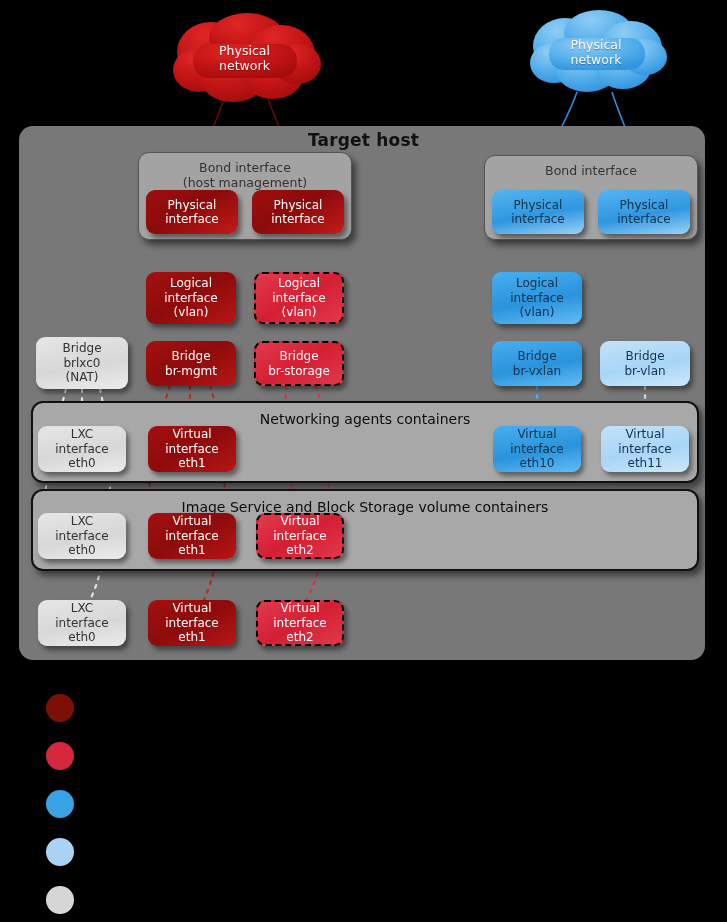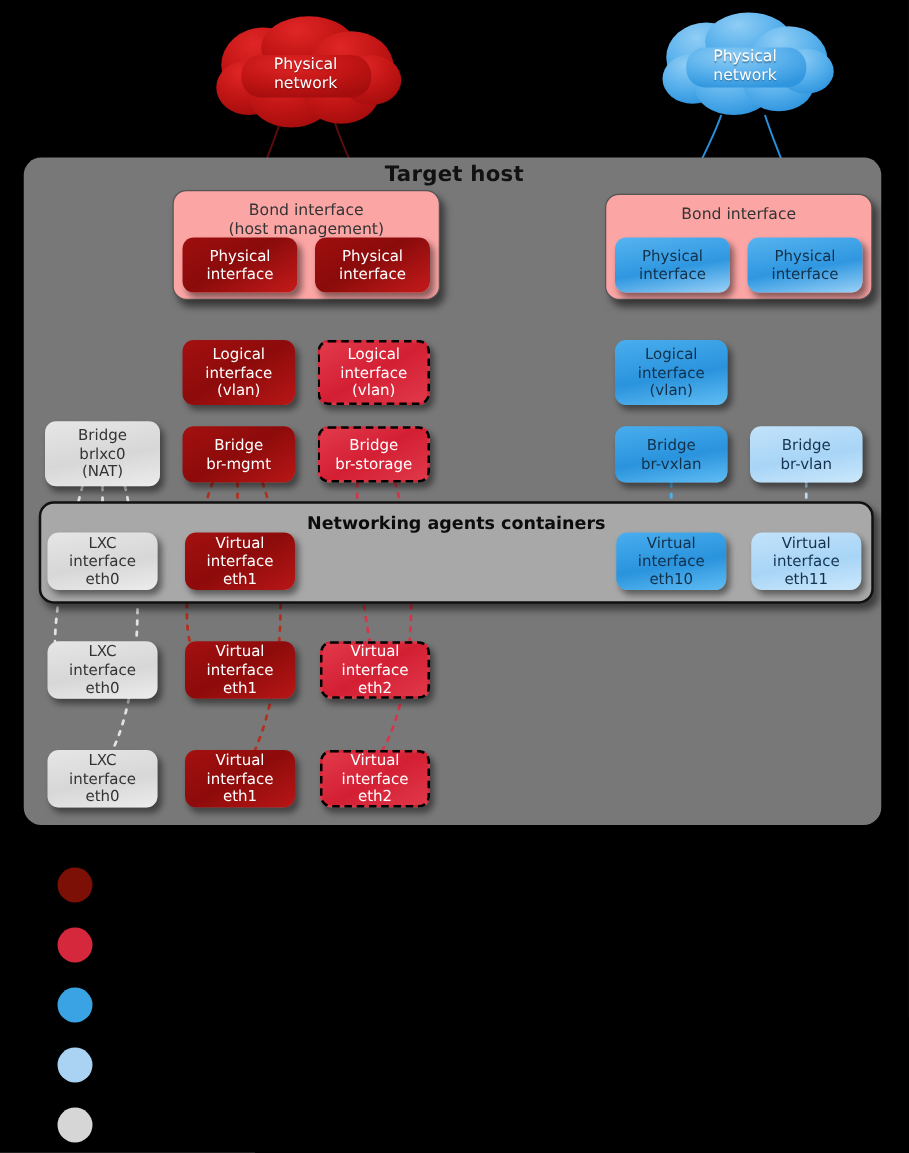--- a/index.html
+++ b/index.html
@@ -28,21 +28,21 @@
     background:#787878;border-radius:14px;
     box-shadow:4px 5px 6px rgba(0,0,0,.55);
   }
   .host-title{
     position:absolute;left:0;right:0;top:130px;text-align:center;
     font-size:17px;font-weight:bold;color:#111;letter-spacing:.2px;z-index:6;
   }
 
   
   .bond{
-    position:absolute;background:#fca5a5;border:1.6px solid #555;border-radius:11px;
+    position:absolute;background:#a3a3a3;border:1.6px solid #555;border-radius:11px;
     box-shadow:4px 5px 6px rgba(0,0,0,.5);z-index:4;
   }
   .bond .bond-label{
     position:absolute;left:0;right:0;top:7px;text-align:center;
     font-size:12.5px;line-height:15px;color:#333;
   }
 
   
   .node{
     position:absolute;border-radius:9px;z-index:5;
@@ -62,21 +62,21 @@
   .n-phys-red{background:linear-gradient(150deg,#a00e0e 0%,#8a0b0b 45%,#c51a1a 100%);color:#fff;}
   .n-phys-blue{background:linear-gradient(170deg,#56b4f0 0%,#2f97e0 55%,#9ad1f7 100%);color:#12304a;}
 
   
   .group{
     position:absolute;background:#a8a8a8;border:2.2px solid #111;border-radius:12px;
     box-shadow:4px 5px 6px rgba(0,0,0,.5);z-index:3;
   }
   .group-title{
     position:absolute;left:0;right:0;top:8px;text-align:center;
-    font-size:14px;font-weight:bold;color:#0c0c0c;
+    font-size:14px;font-weight:normal;color:#0c0c0c;
   }
 
   
   .legend{position:absolute;left:46px;top:694px;z-index:6;}
   .legend-row{position:relative;height:48px;}
   .legend-dot{
     position:absolute;left:0;top:0;width:28px;height:28px;border-radius:50%;
   }
   .legend-text{
     position:absolute;left:44px;top:4px;font-size:12px;line-height:15px;color:#000;
@@ -260,20 +260,23 @@
   <div class="node n-darkred" style="left:148px;top:426px;width:88px;height:46px;">
     <span>Virtual<br>interface<br>eth1</span>
   </div>
   <div class="node n-blue" style="left:493px;top:426px;width:88px;height:46px;">
     <span>Virtual<br>interface<br>eth10</span>
   </div>
   <div class="node n-ltblue" style="left:601px;top:426px;width:88px;height:46px;">
     <span>Virtual<br>interface<br>eth11</span>
   </div>
 
+  <div class="group" style="left:31px;top:489px;width:664px;height:78px;">
+    <div class="group-title">Image Service and Block Storage volume containers</div>
+  </div>
   <div class="node n-gray" style="left:38px;top:513px;width:88px;height:46px;">
     <span>LXC<br>interface<br>eth0</span>
   </div>
   <div class="node n-darkred" style="left:148px;top:513px;width:88px;height:46px;">
     <span>Virtual<br>interface<br>eth1</span>
   </div>
   <div class="node n-red" style="left:256px;top:513px;width:88px;height:46px;">
     <span>Virtual<br>interface<br>eth2</span>
   </div>
 

